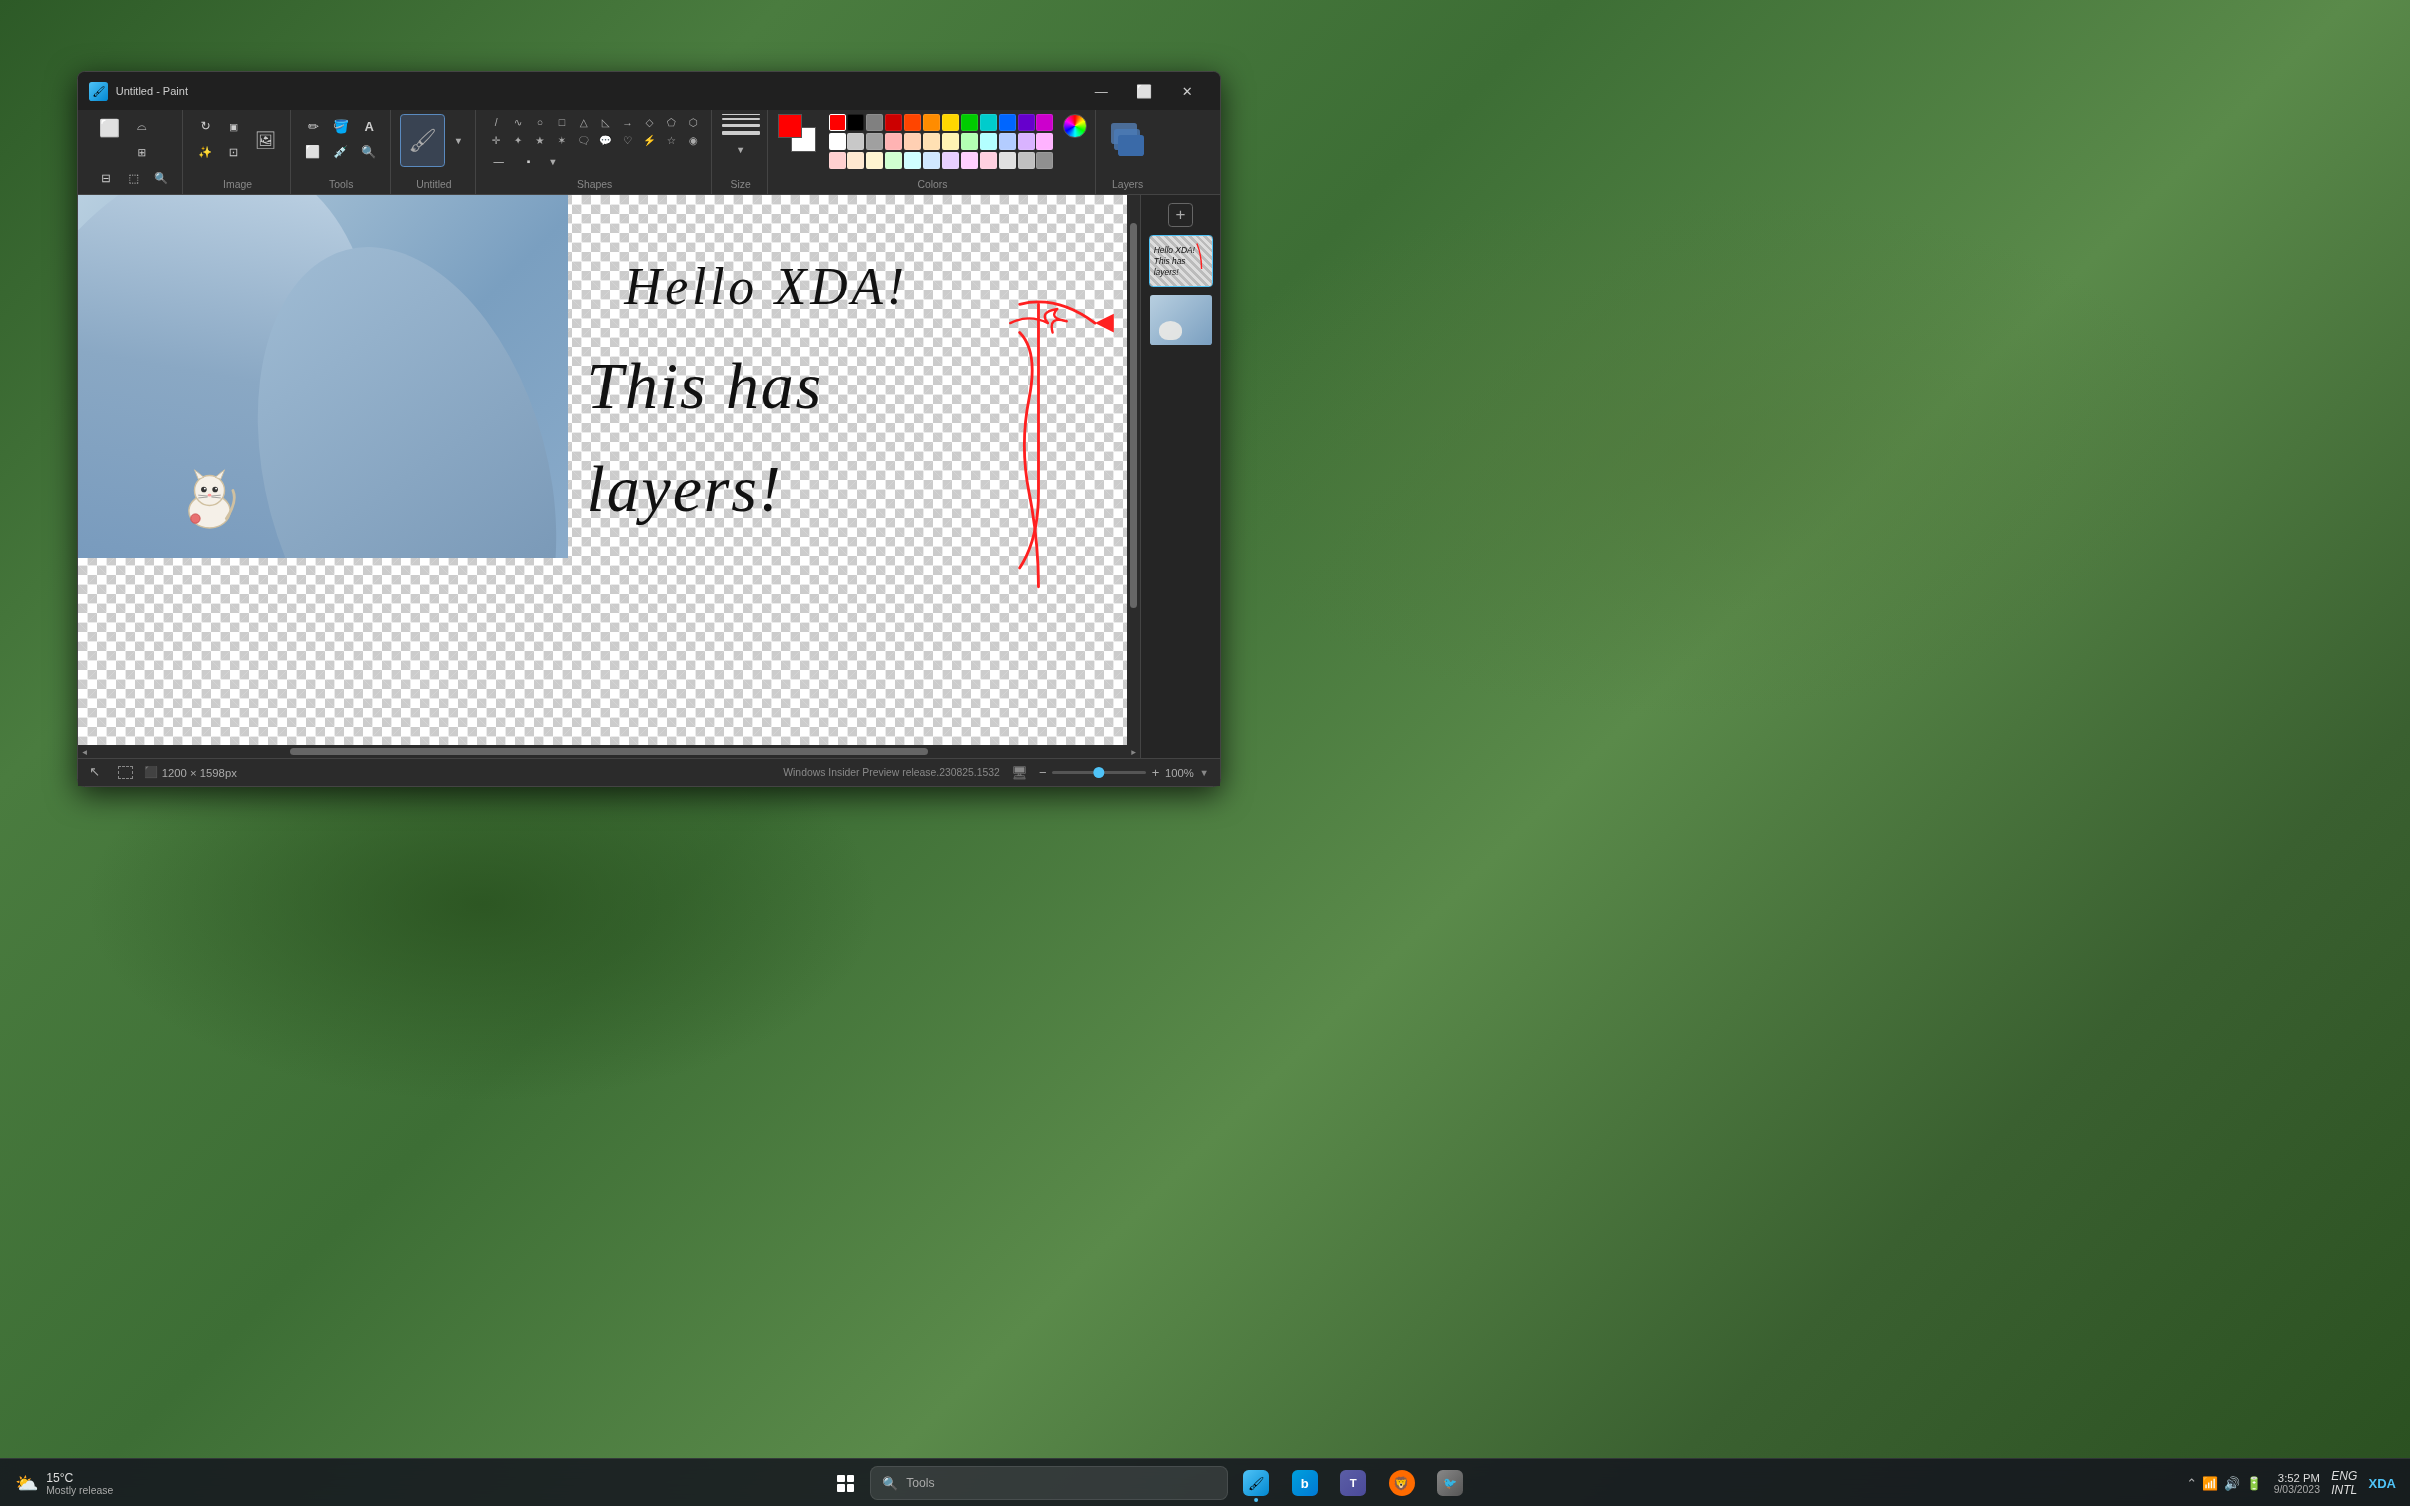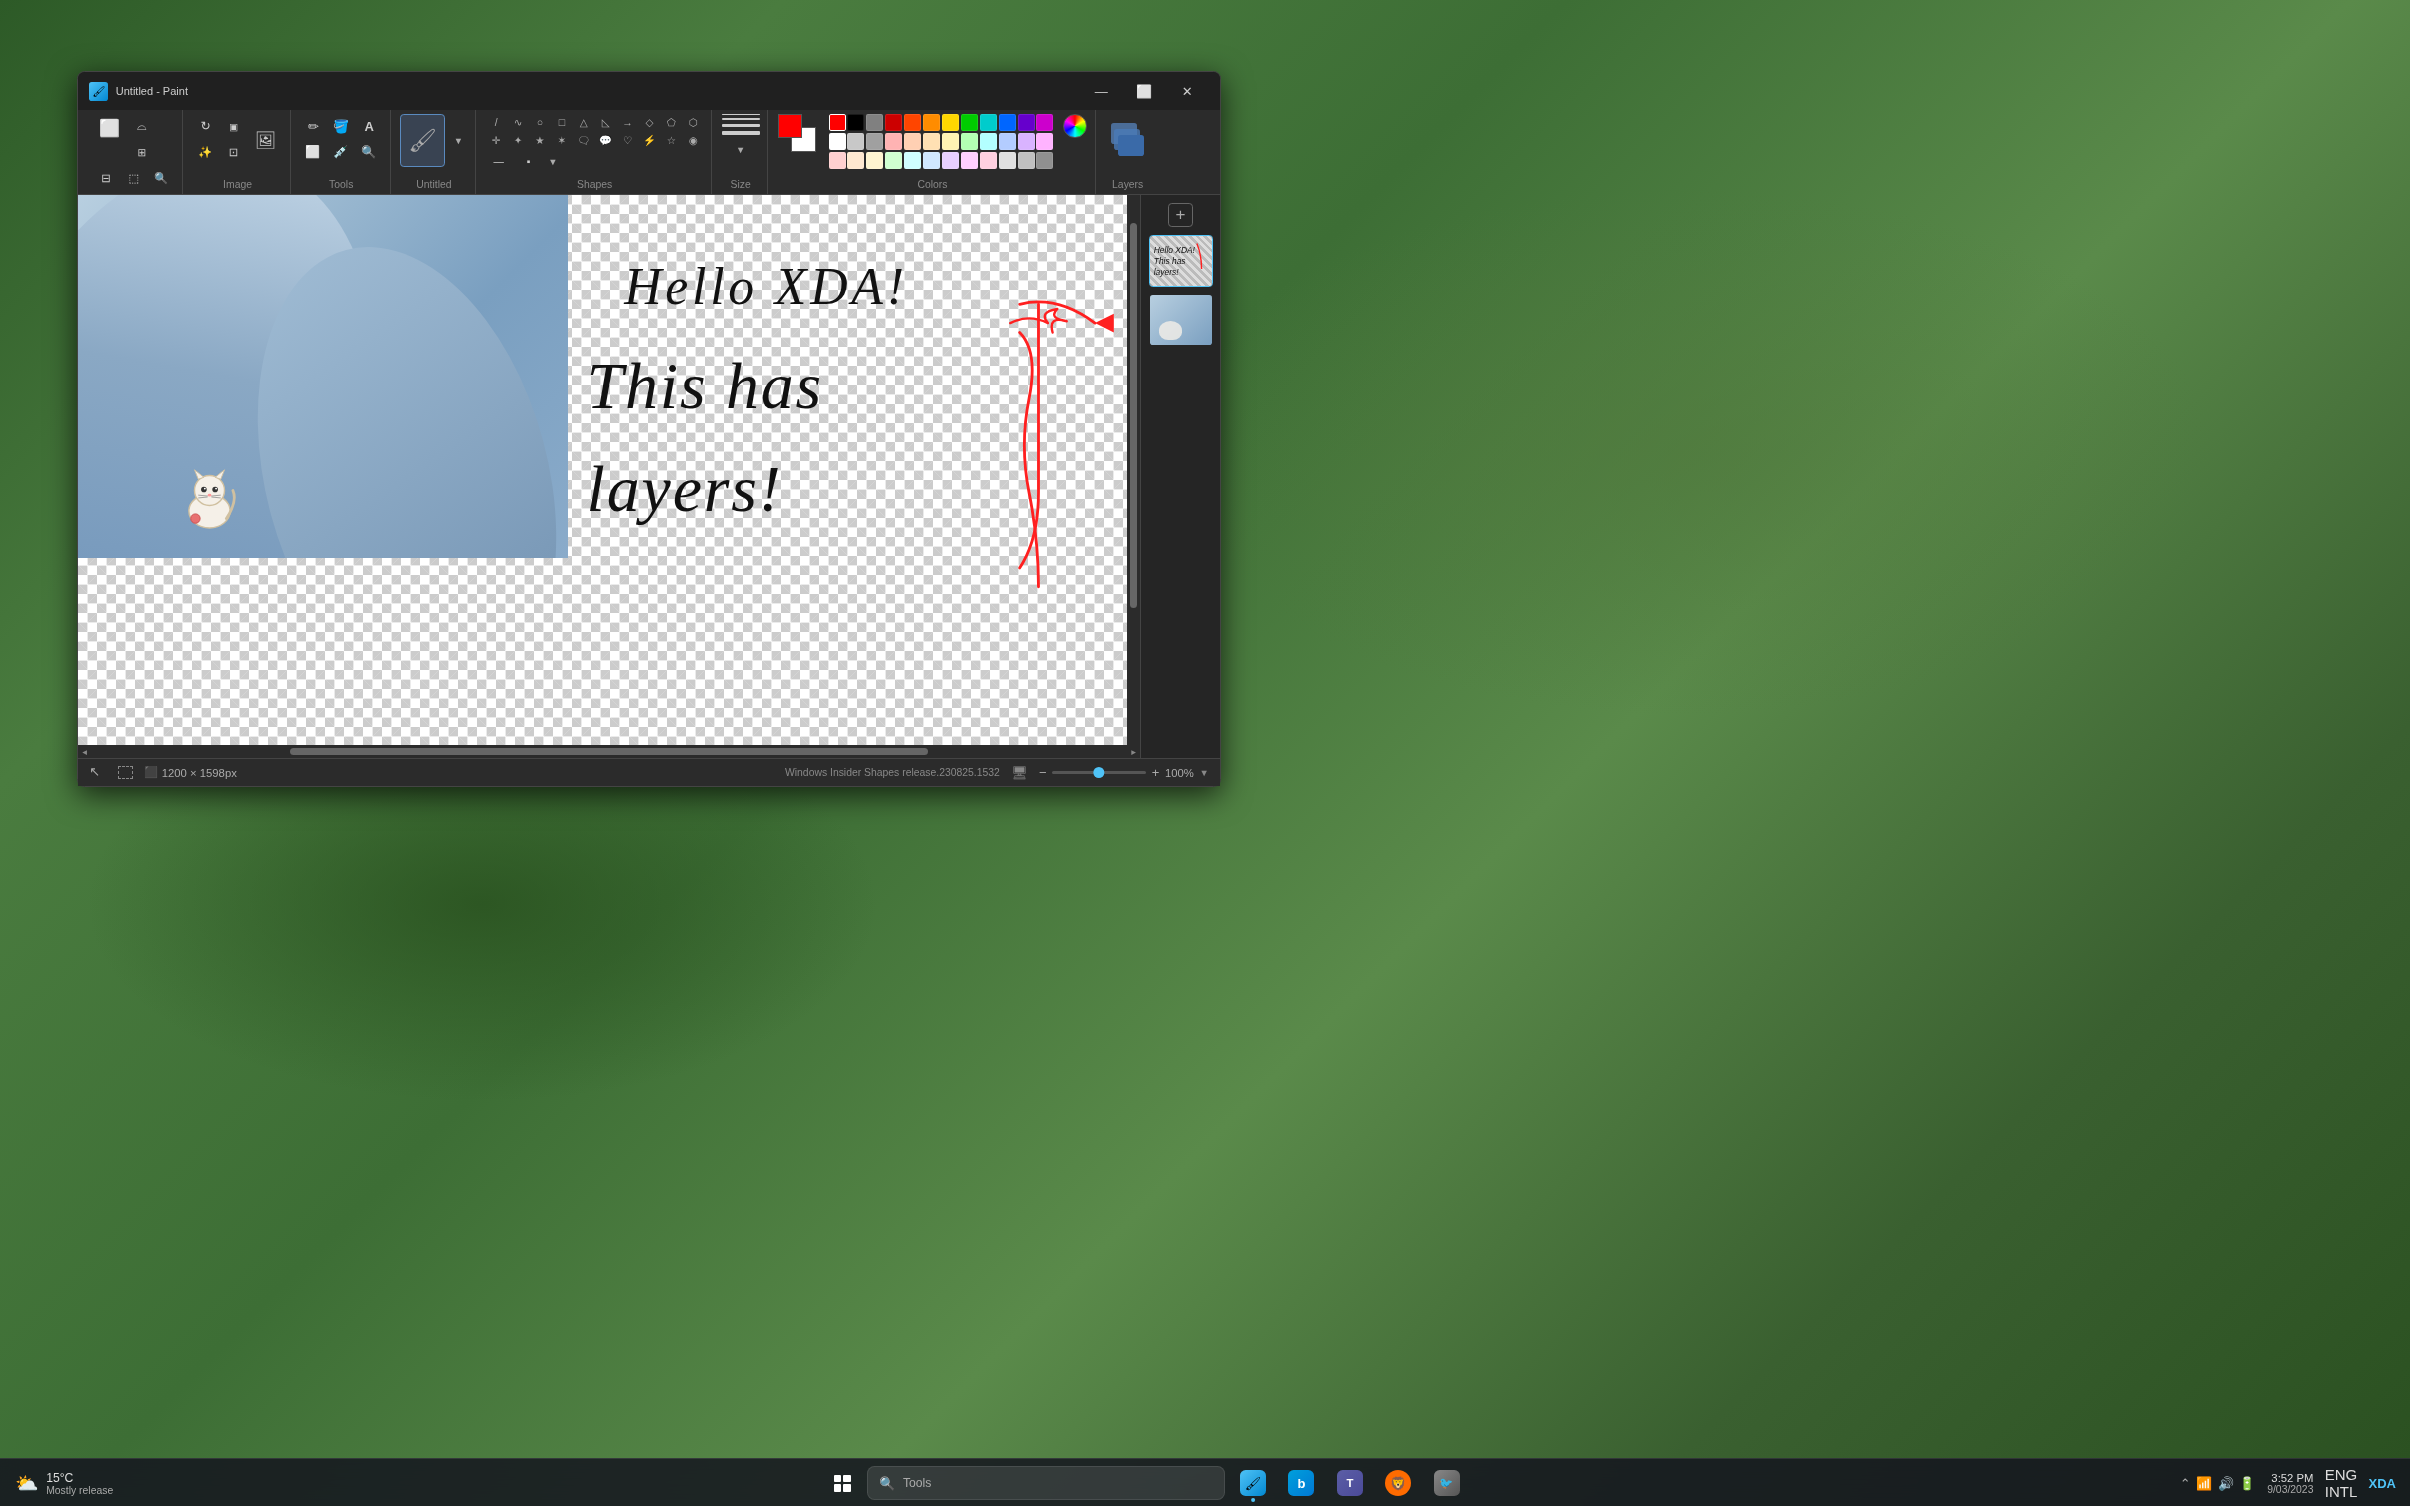--- a/index.html
+++ b/index.html
@@ -638,22 +638,23 @@
       color: #ddd;
       font-size: 11.3px;
       text-align: right;
     }
     .clock-date {
       color: #aaa;
       font-size: 10.4px;
     }
     .lang-indicator {
       color: #ddd;
-      font-size: 15px;
+      font-size: 12px;
       text-align: center;
+      font-style: italic;
     }
     .xda-logo {
       color: #4fc3f7;
       font-size: 13px;
       font-weight: bold;
     }
 
     
     .canvas-svg {
       position: absolute;
@@ -963,21 +964,21 @@
   </div>
 
   <div class="status-bar">
     <span class="status-cursor">↖</span>
     <span class="status-select" style="border: 0.9px dashed #888; width:15px; height:13px;"></span>
     <div class="status-size">
       <span>⬛</span>
       <span>1200 × 1598px</span>
     </div>
     <div class="status-right">
-      <span class="insider-text">Windows Insider Shapes release.230825.1532</span>
+      <span class="insider-text">Windows Insider Preview release.230825.1532</span>
       <span style="color:#888; font-size:13px;">🖥</span>
       <div class="zoom-controls">
         <button class="zoom-btn">−</button>
         <div class="zoom-slider">
           <div class="zoom-thumb"></div>
         </div>
         <button class="zoom-btn">+</button>
         <span class="zoom-level">100%</span>
         <span style="color:#888; font-size:9.4px; cursor:pointer;">▼</span>
       </div>

